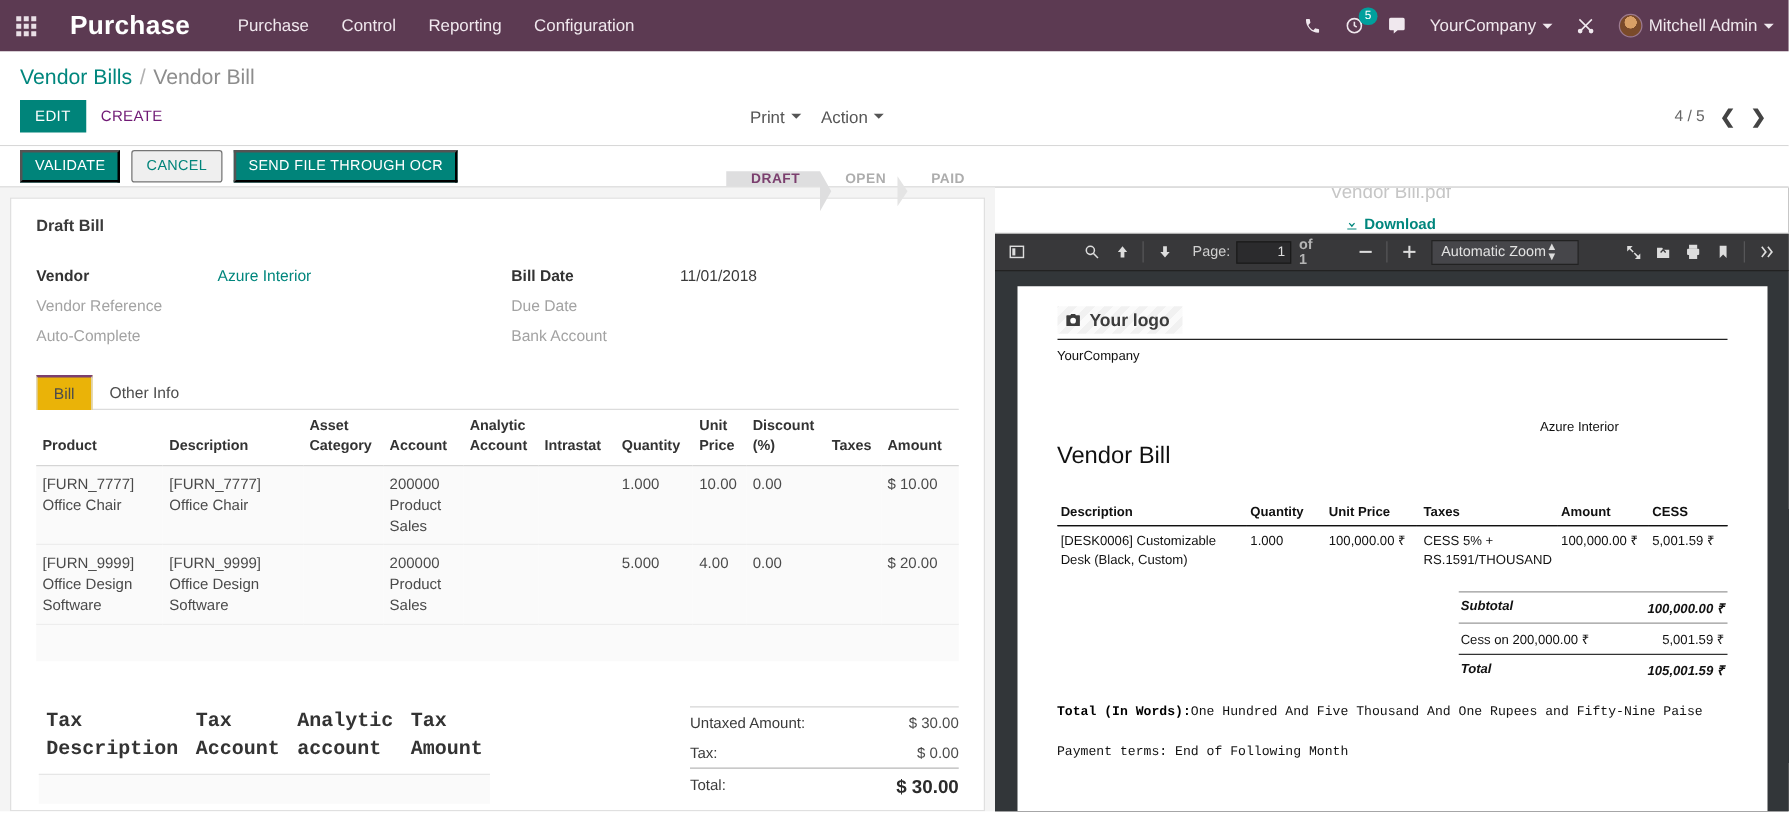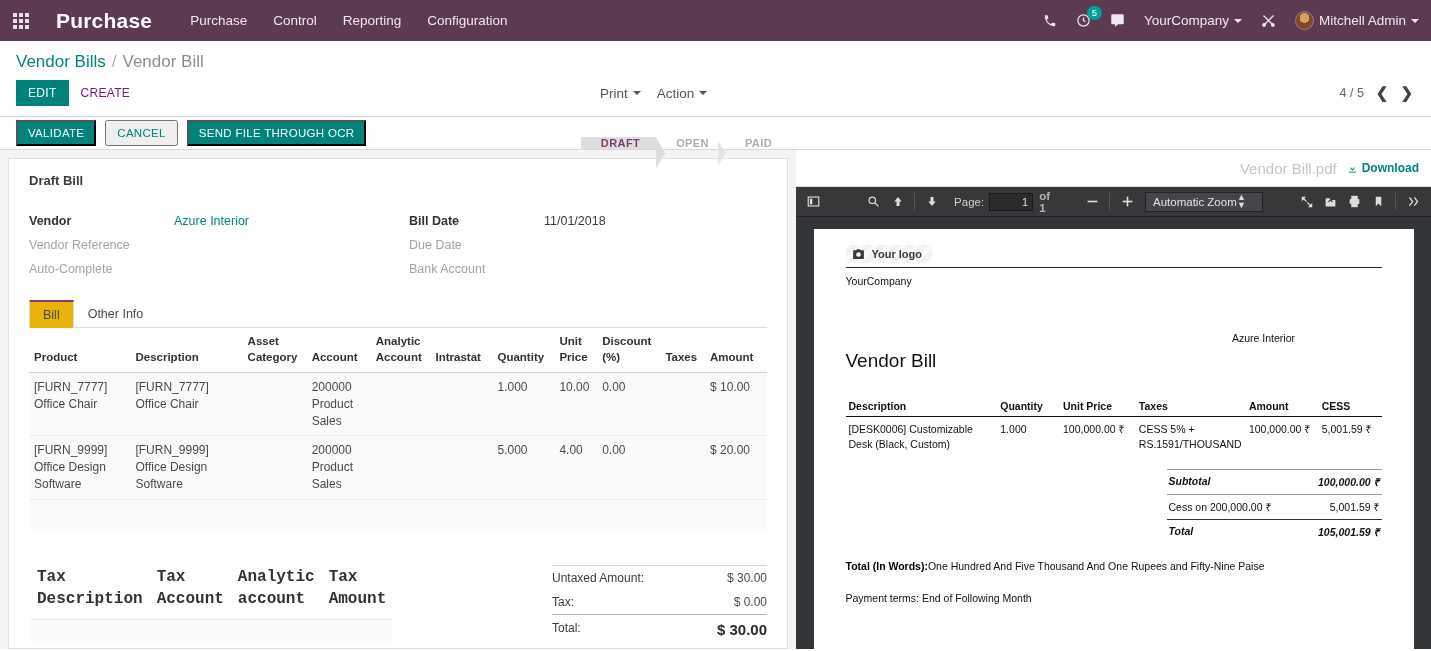--- a/index.html
+++ b/index.html
@@ -124,21 +124,21 @@
   .sum-row .val { color: #4a4a4a; }
   .sum-top-line { border-top: 1px solid #d5d5d5; }
   .sum-total { border-top: 1px solid #b8b8b8; padding-top: 6px; }
   .sum-total .lbl { font-size: 12px; color: #3b3b3b; }
   .sum-total .val { font-size: 15px; font-weight: bold; color: #2b2b2b; }
 
   
   .pdf-pane { width: 635px; display: flex; flex-direction: column; background: #1c1c1e; }
   .pdf-header {
     background: #fff; height: 37px; display: flex; align-items: center; justify-content: flex-end;
-    padding-right: 12px; gap: 10px; border-bottom: 1px solid #ddd;
+    padding-right: 2px; gap: 10px; border-bottom: 1px solid #ddd; flex-direction: column;
   }
   .pdf-filename { color: #c6c6c6; font-size: 15px; }
   .pdf-download { color: #00867d; font-size: 12px; font-weight: bold; cursor: pointer; display: flex; align-items: center; gap: 4px; }
 
   .pdf-toolbar {
     background: #38383a; height: 30px; display: flex; align-items: center; gap: 0;
     border-bottom: 1px solid #222; color: #d9d9d9; font-size: 11.5px; padding: 0 6px;
   }
   .tb-btn { width: 28px; height: 22px; display: flex; align-items: center; justify-content: center; cursor: pointer; color: #ddd; }
   .tb-sep { width: 1px; height: 17px; background: #565658; margin: 0 5px; }
@@ -154,39 +154,39 @@
     align-items: center; min-width: 118px; justify-content: space-between; cursor: pointer;
   }
   .spin { font-size: 9px; line-height: .8; color: #ddd; }
 
   .pdf-viewport { flex: 1; background: #323639; overflow: hidden; display: flex; justify-content: center; padding-top: 12px; }
   .pdf-page {
     width: 600px; background: #fff; padding: 16px 32px; font-size: 10.5px; color: #111;
     font-family: "Liberation Sans", sans-serif;
   }
   .logo-box {
-    display: inline-flex; align-items: center; gap: 7px; font-size: 11px; font-weight: bold; color: #3c3c3c;
+    display: inline-flex; align-items: center; gap: 7px; font-size: 14px; font-weight: bold; color: #3c3c3c;
     background: repeating-linear-gradient(-45deg, #fafafa 0 5px, #f1f1f1 5px 10px);
     padding: 3px 10px 3px 6px;
   }
   .hr-dark { border: none; border-top: 1px solid #222; margin: 4px 0 7px 0; }
   .company-line { font-size: 10.5px; color: #111; }
   .vendor-right { text-align: center; font-size: 10.5px; margin-top: 45px; margin-left: 300px; }
   .doc-title { font-size: 19px; color: #111; margin-top: 6px; margin-bottom: 26px; }
 
   table.pdftable { width: 100%; border-collapse: collapse; font-size: 10.5px; }
   table.pdftable th { font-weight: bold; border-bottom: 1.5px solid #111; padding: 2px 3px 4px 3px; }
   table.pdftable td { padding: 5px 3px; vertical-align: top; line-height: 1.45; }
 
   .pdf-totals { width: 215px; margin-left: auto; margin-top: 12px; font-size: 10.5px; }
   .pt-row { display: flex; justify-content: space-between; padding: 5px 2px; }
   .pt-row.bold { font-weight: bold; font-style: italic; }
   .pt-line { border-top: 1px solid #999; }
   .pt-line-strong { border-top: 1.2px solid #333; }
-  .pdf-words { margin-top: 14px; font-size: 10.5px; line-height: 1.7; }
+  .pdf-words { margin-top: 14px; font-size: 10.5px; line-height: 1.7; font-family: Liberation Mono, monospace; }
   .pdf-words b { color: #000; }
 </style>
 </head>
 <body>
 
 <div class="navbar">
   <div class="apps-grid">
     <div class="grid">
         <i></i>
         <i></i>

